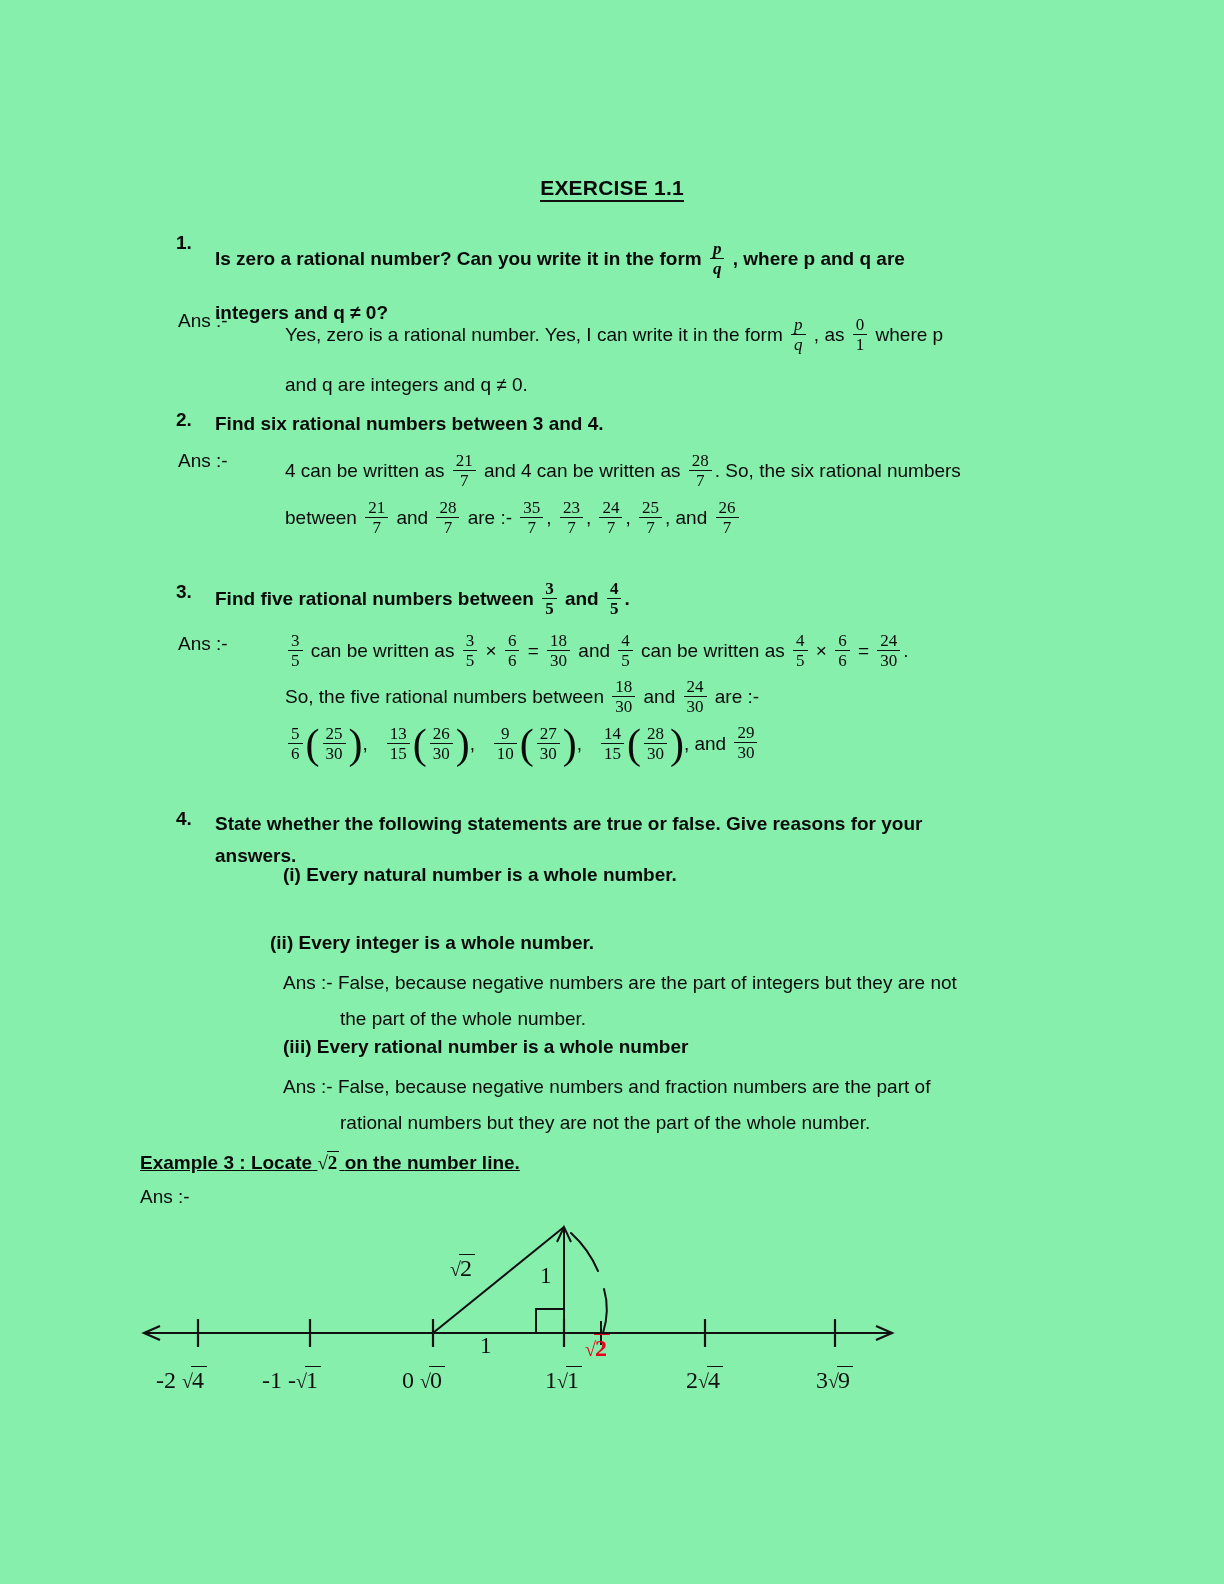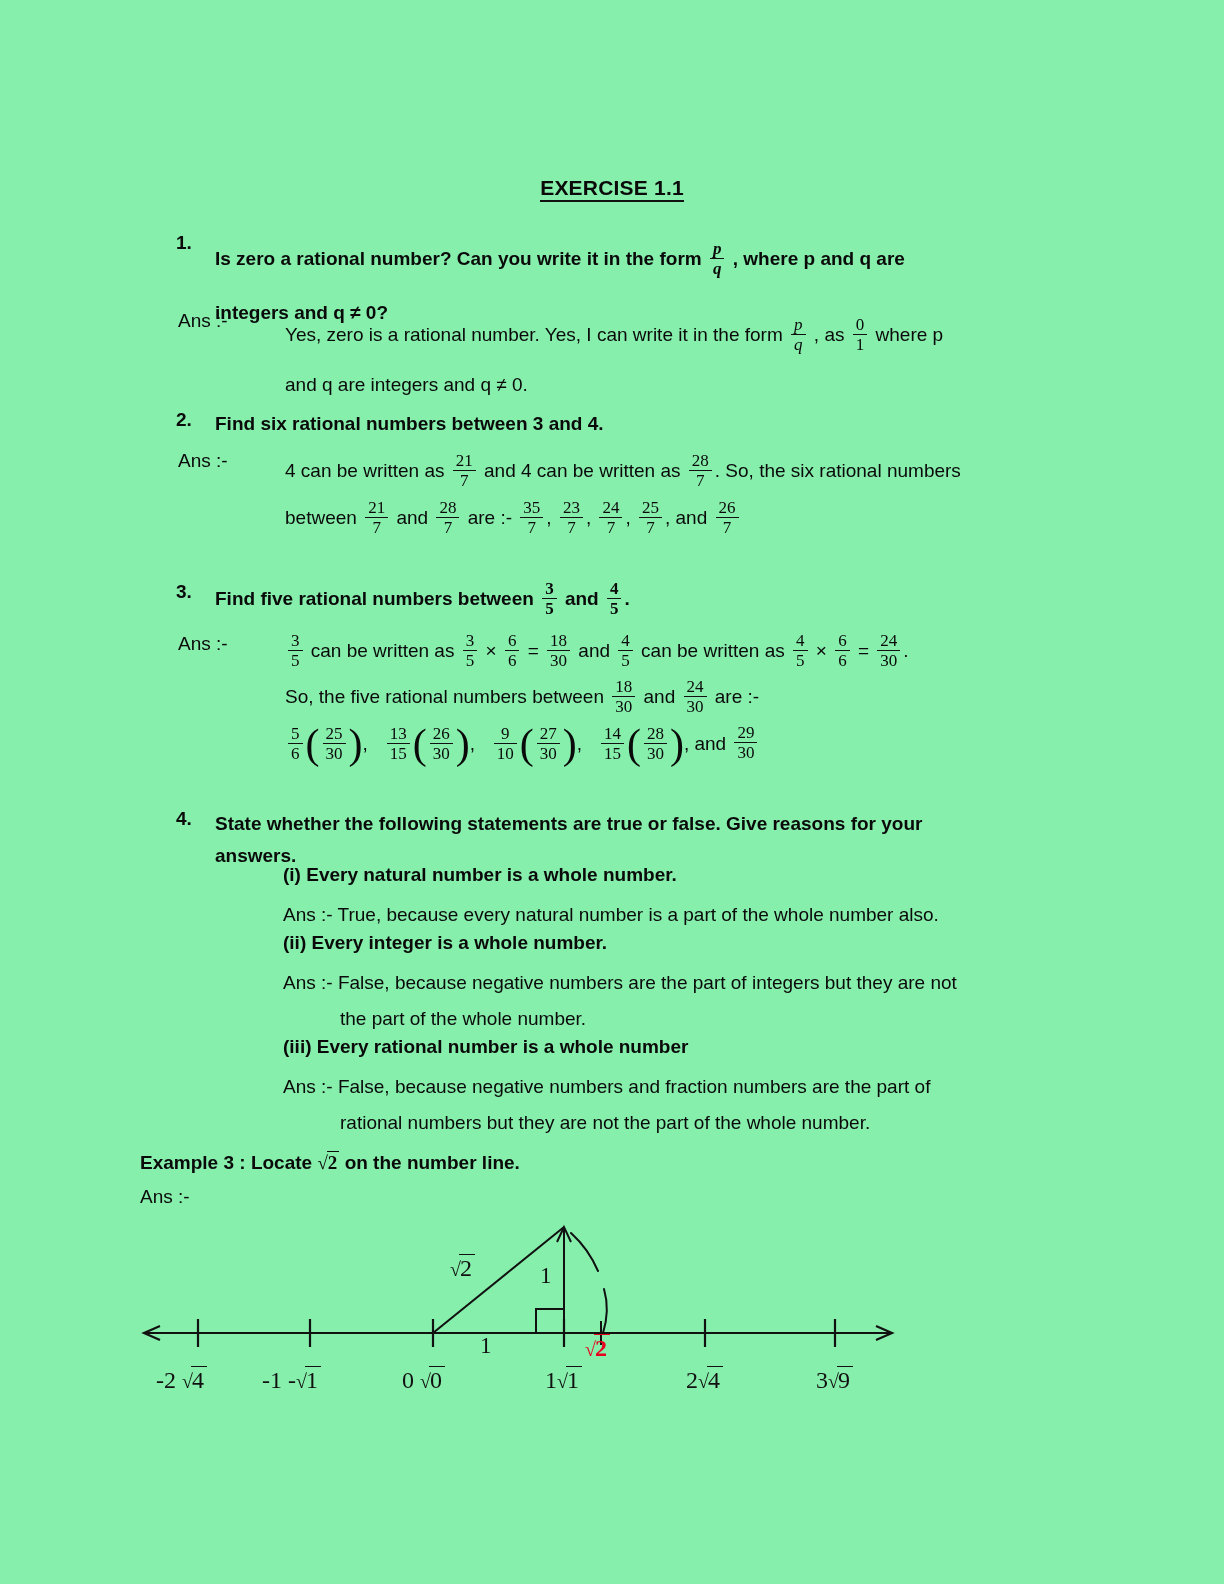--- a/index.html
+++ b/index.html
@@ -121,20 +121,21 @@
     position: absolute;
     font-size: 19px;
     line-height: 38px;
   }
 
   
   .ex-head {
     position: absolute;
     font-weight: bold;
     font-size: 19px;
+    text-decoration: underline;
   }
   .ex-ans {
     position: absolute;
     font-size: 19px;
   }
 
   
   #figure {
     position: absolute;
     left: 130px;
@@ -371,25 +372,22 @@
     </span>
   </div>
 
   <div class="qnum" style="top:808px; left:176px;">4.</div>
   <div class="qtext" style="top:808px; left:215px; width:830px; line-height:32px;">
     <span>State whether the following statements are true or false. Give reasons for your</span><br>
     <span>answers.</span>
   </div>
 
   <div class="subq" style="top:864px; left:283px;">(i) Every natural number is a whole number.</div>
-  <div class="subans" style="top:896px; left:283px; width:800px;">
-    <span>Ans :- True, because every natural number is a part of the whole number also.</span>
-  </div>
-
-  <div class="subq" style="top:932px; left:283px;">(ii) Every integer is a whole number.</div>
+
+  <div class="subq" style="top:932px; left:270px;">(ii) Every integer is a whole number.</div>
   <div class="subans" style="top:964px; left:283px; width:800px;">
     <span>Ans :- False, because negative numbers are the part of integers but they are not</span>
   </div>
   <div class="subans" style="top:1000px; left:340px; width:760px;">
     <span>the part of the whole number.</span>
   </div>
 
   <div class="subq" style="top:1036px; left:283px;">(iii) Every rational number is a whole number</div>
   <div class="subans" style="top:1068px; left:283px; width:800px;">
     <span>Ans :- False, because negative numbers and fraction numbers are the part of</span>

